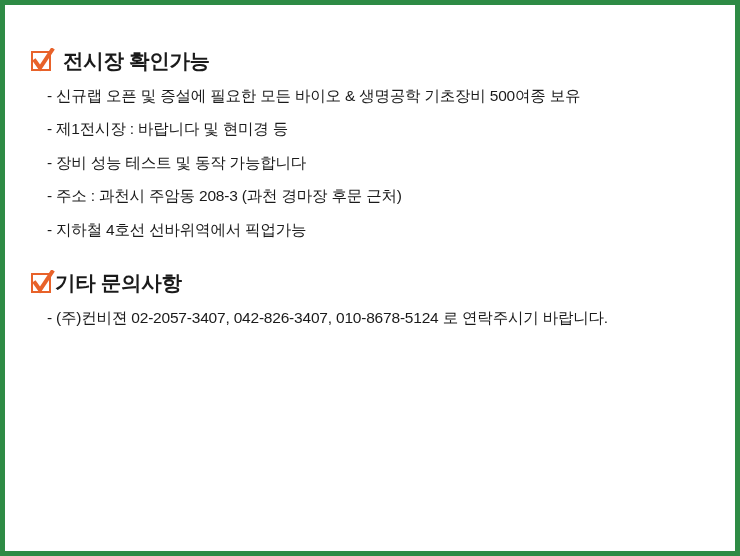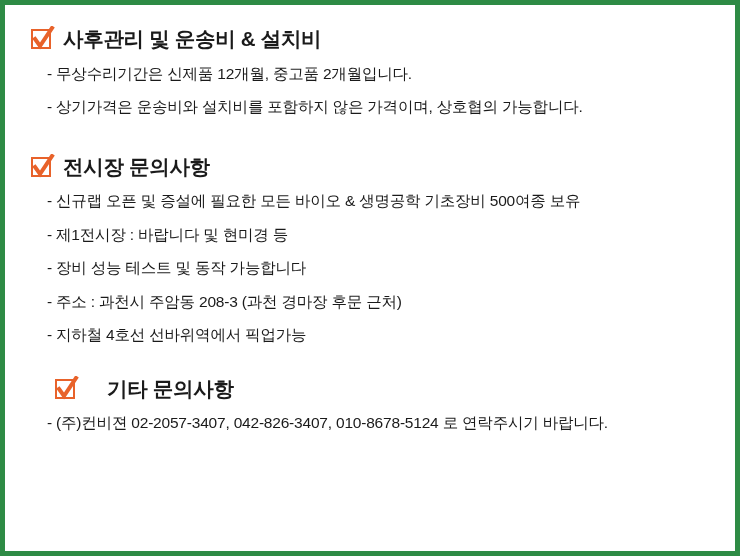--- a/index.html
+++ b/index.html
@@ -60,52 +60,38 @@
     font-size: 15.5px;
     color: #1a1a1a;
     line-height: 1.0;
     padding: 0 0 0 16px;
     margin-bottom: 18px;
     letter-spacing: -0.2px;
     white-space: nowrap;
   }
   .gap-1 { height: 22px; }
   .gap-2 { height: 16px; }
-  .sec-3 .section-header { gap: 32px; margin-left: 24px; }
+  .sec-3 .section-header { gap: 4px; }
 </style>
 </head>
 <body>
 
 <div class="page">
 
-  <div class="section sec-1">
-    <div class="section-header">
-      <span class="check-icon">
-        <svg width="24" height="26" viewBox="0 0 24 26">
-          <path d="M4 13 L9 20 L21 2" stroke="#e8622a" stroke-width="4" fill="none" stroke-linecap="square"></path>
-        </svg>
-      </span>
-      <span class="section-title">사후관리 및 운송비 &amp; 설치비</span>
-    </div>
-    <ul class="lines">
-      <li class="line">- 무상수리기간은 신제품 12개월, 중고품 2개월입니다.</li>
-      <li class="line">- 상기가격은 운송비와 설치비를 포함하지 않은 가격이며, 상호협의 가능합니다.</li>
-    </ul>
-  </div>
 
   <div class="gap-1"></div>
 
   <div class="section sec-2">
     <div class="section-header">
       <span class="check-icon">
         <svg width="24" height="26" viewBox="0 0 24 26">
           <path d="M4 13 L9 20 L21 2" stroke="#e8622a" stroke-width="4" fill="none" stroke-linecap="square"></path>
         </svg>
       </span>
-      <span class="section-title">전시장 문의사항</span>
+      <span class="section-title">전시장 확인가능</span>
     </div>
     <ul class="lines">
       <li class="line">- 신규랩 오픈 및 증설에 필요한 모든 바이오 &amp; 생명공학 기초장비 500여종 보유</li>
       <li class="line">- 제1전시장 : 바랍니다 및 현미경 등</li>
       <li class="line">- 장비 성능 테스트 및 동작 가능합니다</li>
       <li class="line">- 주소 : 과천시 주암동 208-3 (과천 경마장 후문 근처)</li>
       <li class="line">- 지하철 4호선 선바위역에서 픽업가능</li>
     </ul>
   </div>
 

